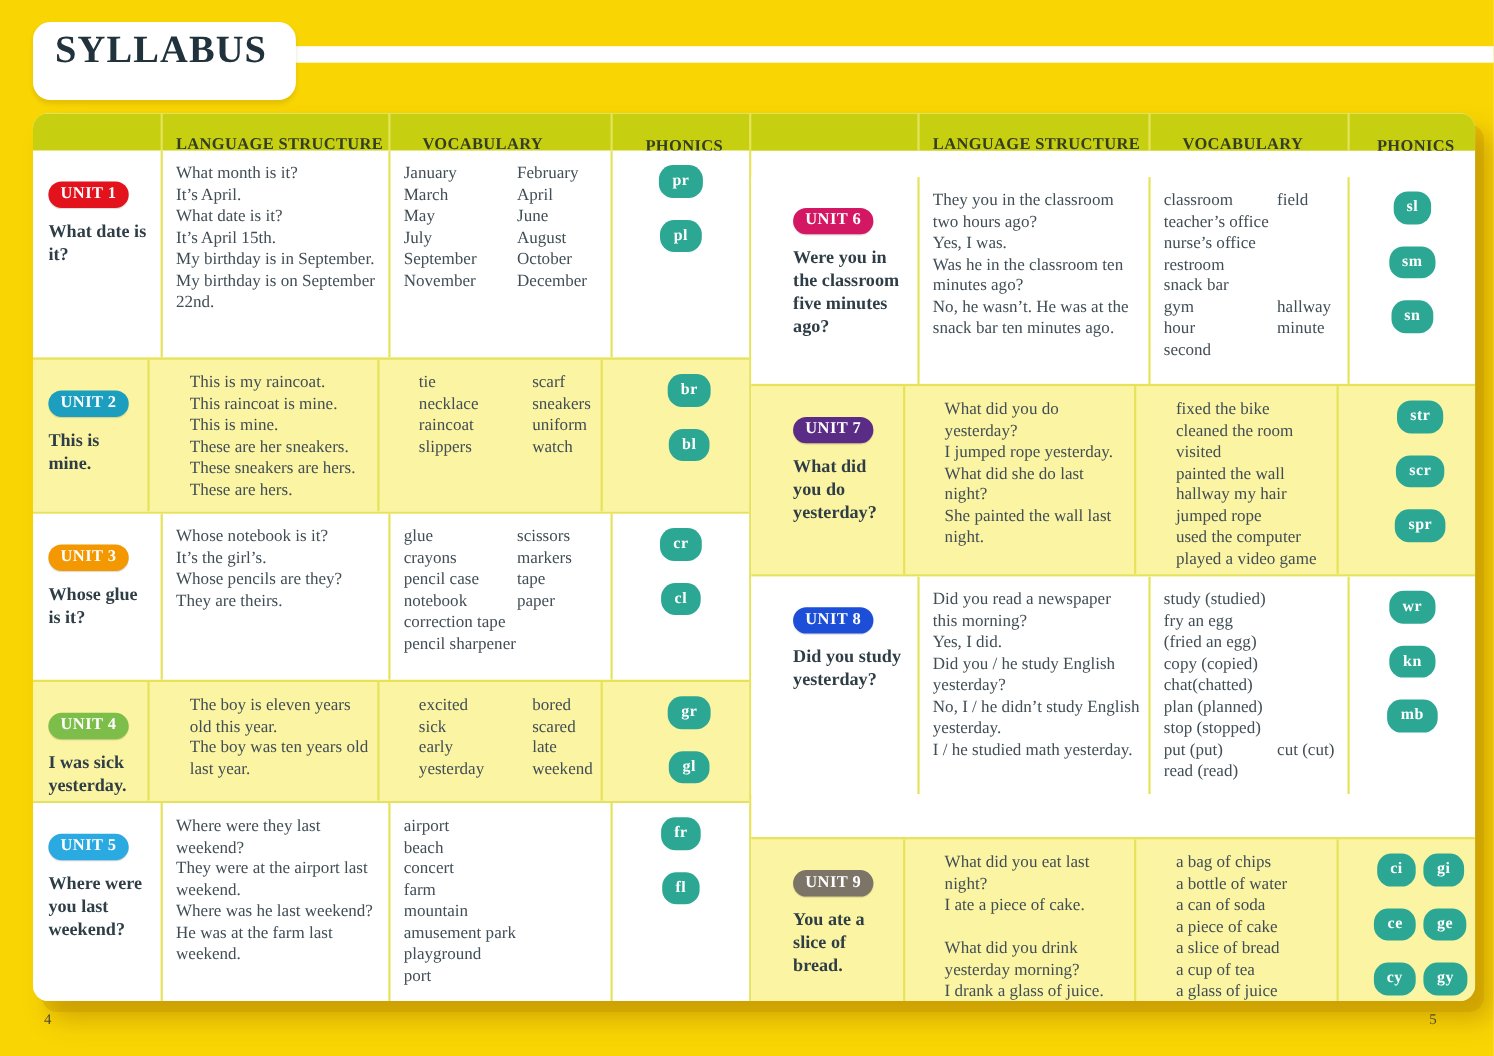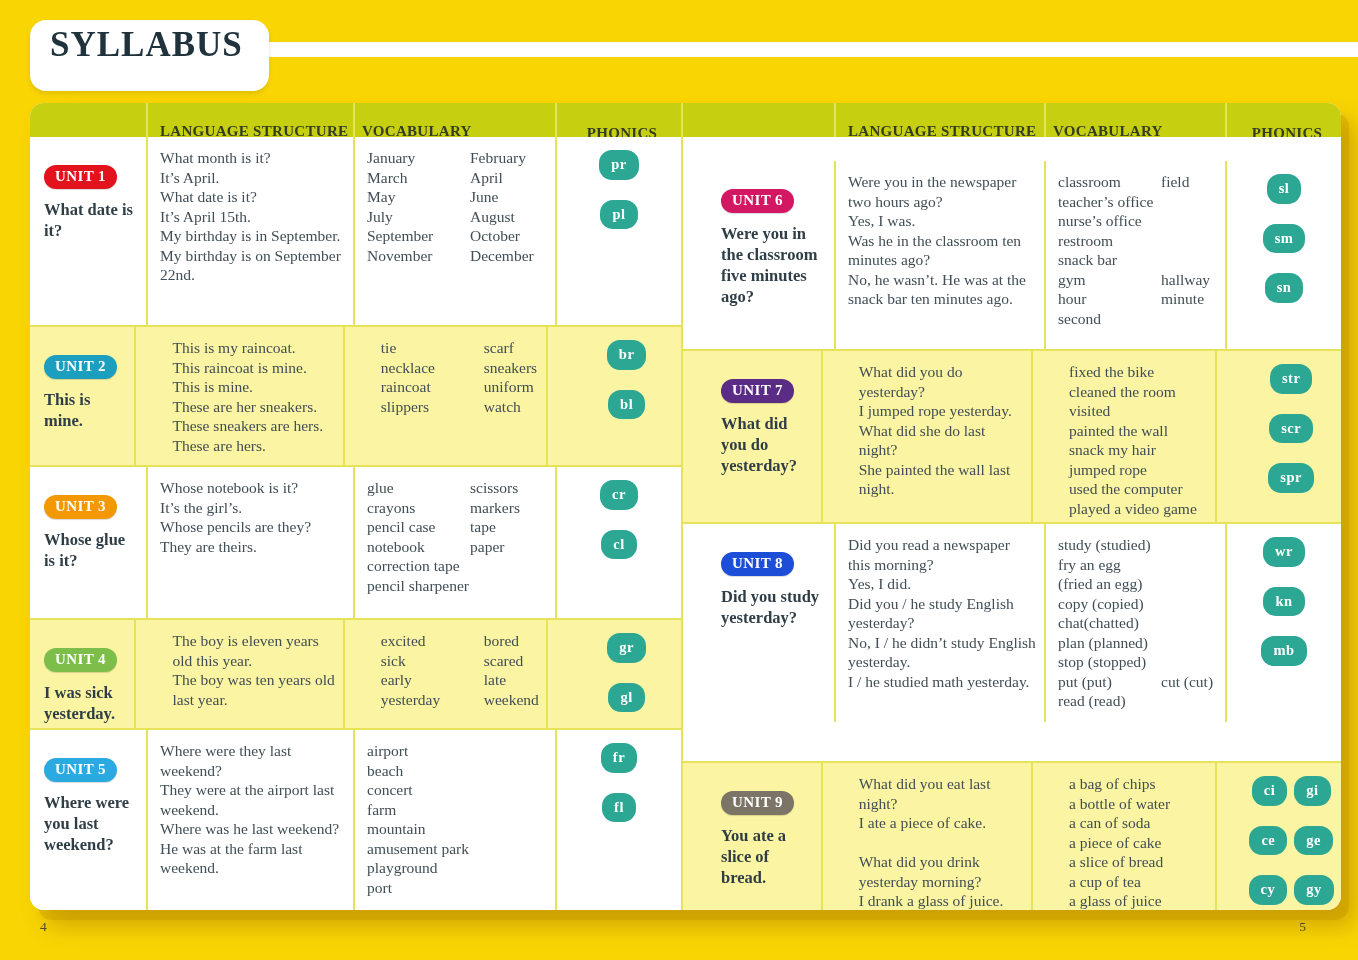--- a/index.html
+++ b/index.html
@@ -18,21 +18,21 @@
 
   .panel{
     position:absolute;left:30px;top:103px;width:1311px;height:807px;
     background:#ffffff;border-radius:14px;overflow:hidden;
     box-shadow:8px 10px 0 rgba(190,140,0,0.30), 15px 17px 22px rgba(150,100,0,0.38);
   }
   .thead{display:flex;height:34px;background:var(--band,#C7CF11);}
   .hcell{font-weight:bold;font-size:15px;color:var(--header-ink,#333D22);line-height:35px;letter-spacing:0.3px;white-space:nowrap;overflow:hidden;}
   .thead .c-unit{padding-left:18px;}
   .thead .c-lang{padding-left:12px;}
-  .thead .c-vocab{padding-left:7px;}
+  .thead .c-vocab{padding-left:29px;}
   .thead .c-phon{padding-left:6px;}
   .thead .r-unit{padding-left:44px;}
 
   .tbody{display:flex;height:773px;}
   .half{height:100%;}
   .half.L{width:653px;border-right:2px solid var(--divider,#E6E35A);}
   .half.R{width:658px;}
 
   .L .c-unit{width:118px;} .L .c-lang{width:207px;} .L .c-vocab{width:202px;} .L .c-phon{width:126px;}
   .R .c-unit{width:153px;} .R .c-lang{width:210px;} .R .c-vocab{width:181px;} .R .c-phon{width:114px;}
@@ -283,21 +283,21 @@
             <div class="phon-row">
               <span class="pill">fl</span>
             </div>
           </div>
         </div>
       </div>
     <div class="half R">
         <div class="unit-row">
           <div class="cell c-unit"><div class="unit-badge" style="background: rgb(211, 23, 98);">UNIT 6</div><div class="unit-title">Were you in the classroom five minutes ago?</div></div>
           <div class="cell c-lang">
-            <div class="sentence">Were you in the newspaper two hours ago?</div>
+            <div class="sentence">They you in the classroom two hours ago?</div>
             <div class="sentence">Yes, I was.</div>
             <div class="sentence">Was he in the classroom ten minutes ago?</div>
             <div class="sentence">No, he wasn’t. He was at the snack bar ten minutes ago.</div>
           </div>
           <div class="cell c-vocab">
             <div class="vocab-row pair">
               <span class="vocab-item">classroom</span>
               <span class="vocab-item">field</span>
             </div>
             <div class="vocab-row"><span class="vocab-item">teacher’s office</span></div>
@@ -332,21 +332,21 @@
             <div class="sentence">What did you do yesterday?</div>
             <div class="sentence">I jumped rope yesterday.</div>
             <div class="sentence">What did she do last night?</div>
             <div class="sentence">She painted the wall last night.</div>
           </div>
           <div class="cell c-vocab">
             <div class="vocab-row"><span class="vocab-item">fixed the bike</span></div>
             <div class="vocab-row"><span class="vocab-item">cleaned the room</span></div>
             <div class="vocab-row"><span class="vocab-item">visited</span></div>
             <div class="vocab-row"><span class="vocab-item">painted the wall</span></div>
-            <div class="vocab-row"><span class="vocab-item">snack my hair</span></div>
+            <div class="vocab-row"><span class="vocab-item">hallway my hair</span></div>
             <div class="vocab-row"><span class="vocab-item">jumped rope</span></div>
             <div class="vocab-row"><span class="vocab-item">used the computer</span></div>
             <div class="vocab-row"><span class="vocab-item">played a video game</span></div>
           </div>
           <div class="cell c-phon">
             <div class="phon-row">
               <span class="pill">str</span>
             </div>
             <div class="phon-row">
               <span class="pill">scr</span>

